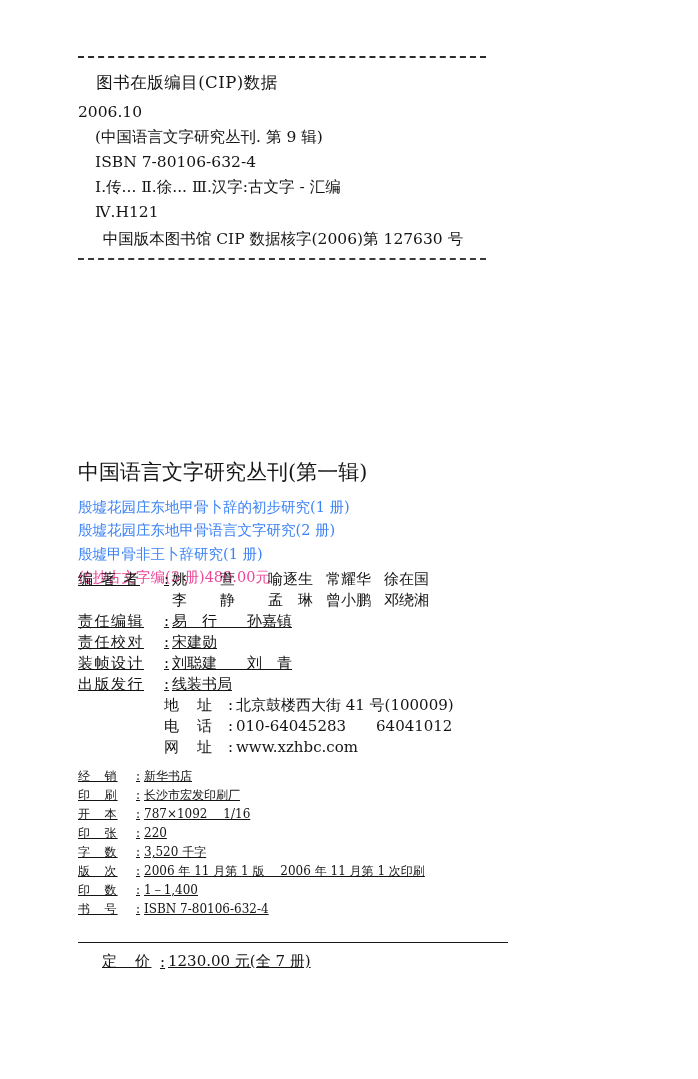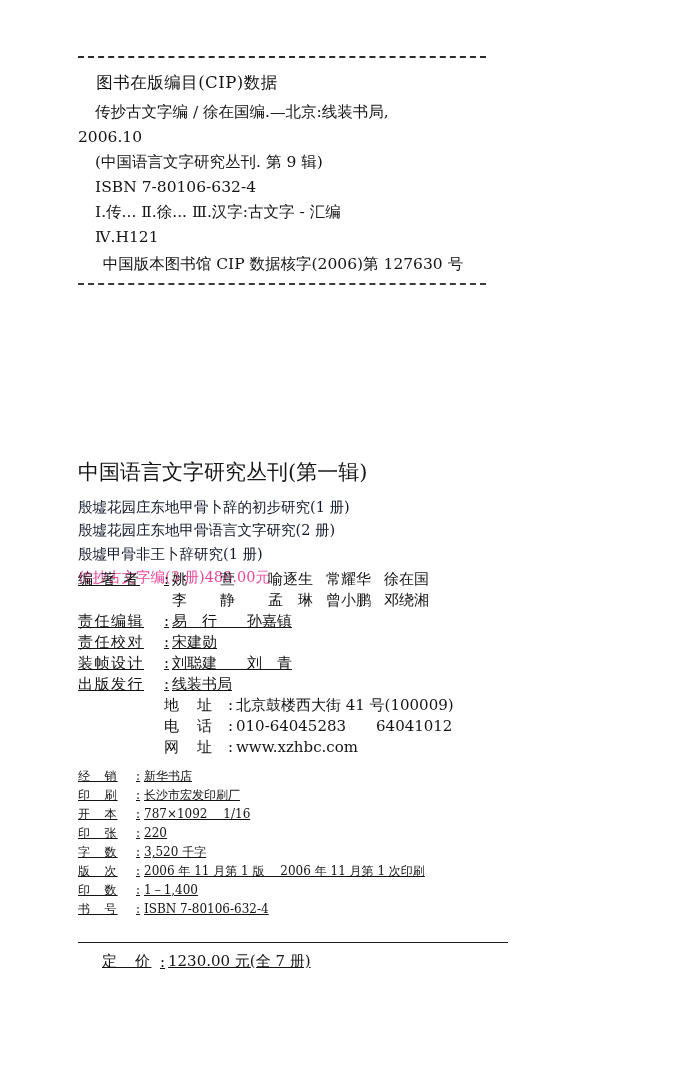--- a/index.html
+++ b/index.html
@@ -61,21 +61,21 @@
     top: 456px;
     width: 430px;
     font-size: 15px;
     line-height: 1.55;
   }
   .series-title {
     font-size: 21px;
     margin-bottom: 7px;
   }
   .series-item {
-    color: #0f172a;
+    color: #3b82f6;
     font-size: 14.5px;
     line-height: 1.62;
   }
   .series-item.current {
     color: #ec4899;
   }
 
   
   .credits {
     position: absolute;
@@ -168,21 +168,20 @@
 </style>
 </head>
 <body>
 
 <div class="page">
 
   <div class="cip-block">
     <div class="dashed-rule"></div>
     <div class="cip-body">
       <div class="cip-title indent1">图书在版编目(CIP)数据</div>
-      <div class="indent1">传抄古文字编 / 徐在国编.—北京:线装书局,</div>
       <div class="indent0">2006.10</div>
       <div class="indent1">(中国语言文字研究丛刊. 第 9 辑)</div>
       <div class="indent1">ISBN 7-80106-632-4</div>
       <div class="indent1">Ⅰ.传... Ⅱ.徐... Ⅲ.汉字:古文字 - 汇编</div>
       <div class="indent1">Ⅳ.H121</div>
       <div class="cip-last">中国版本图书馆 CIP 数据核字(2006)第 127630 号</div>
     </div>
     <div class="dashed-rule thin"></div>
   </div>
 

